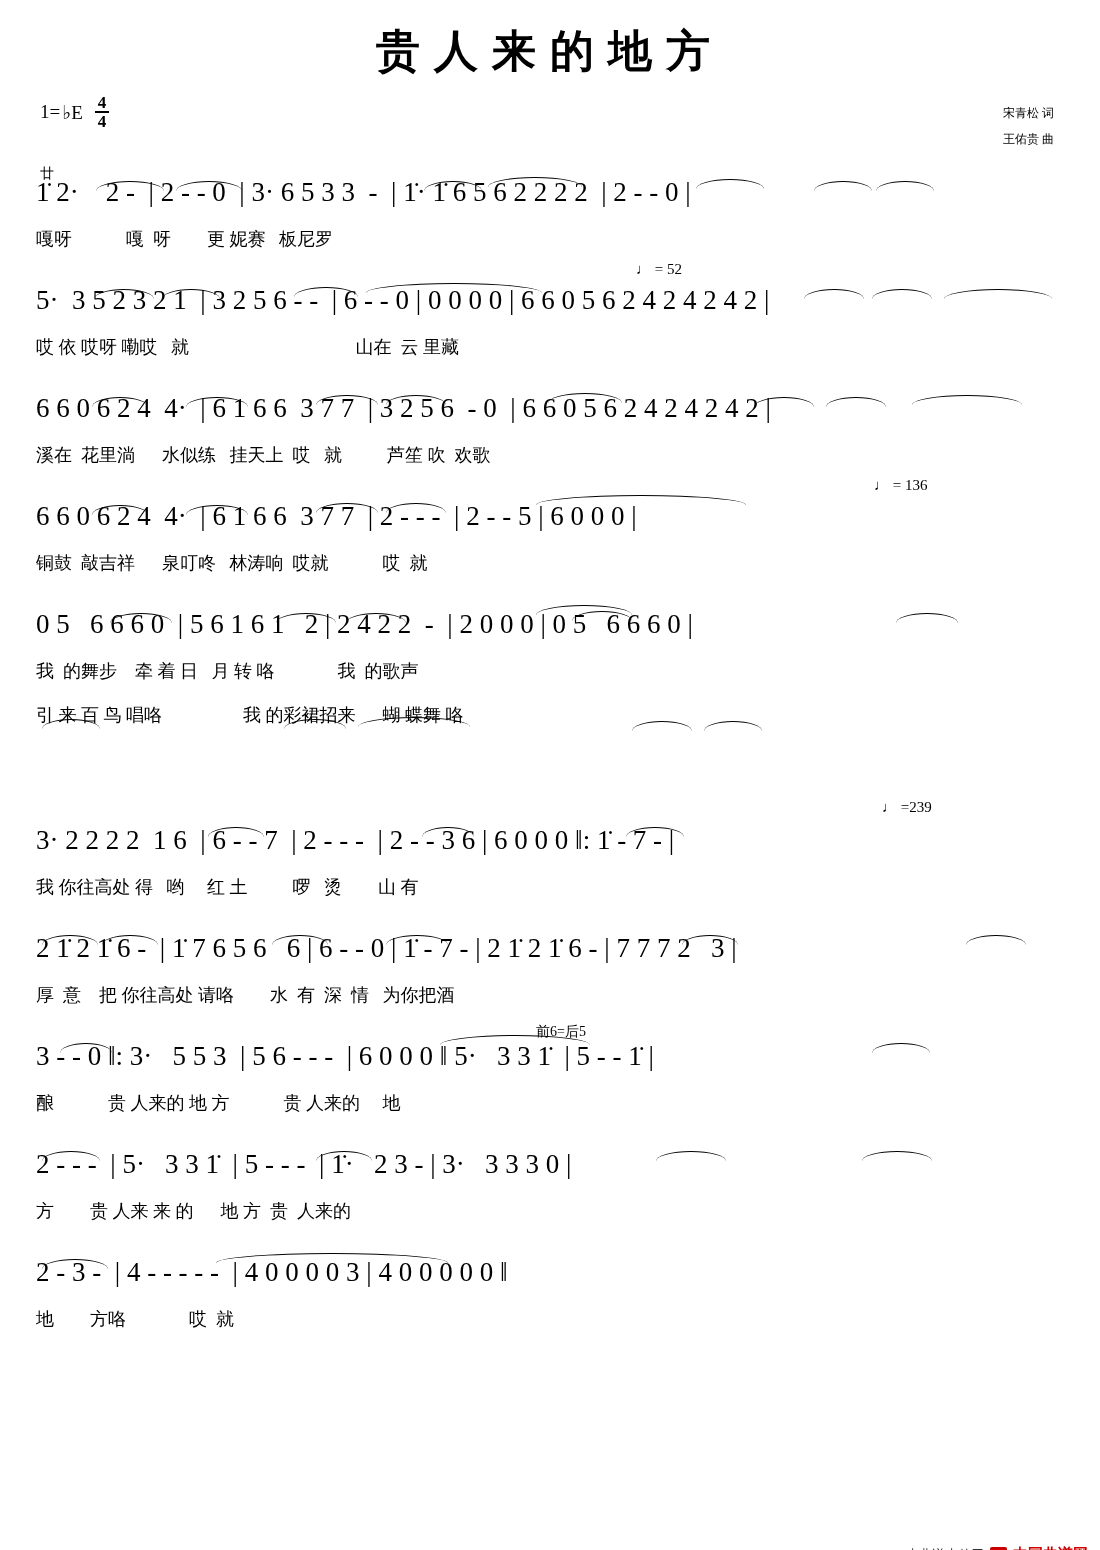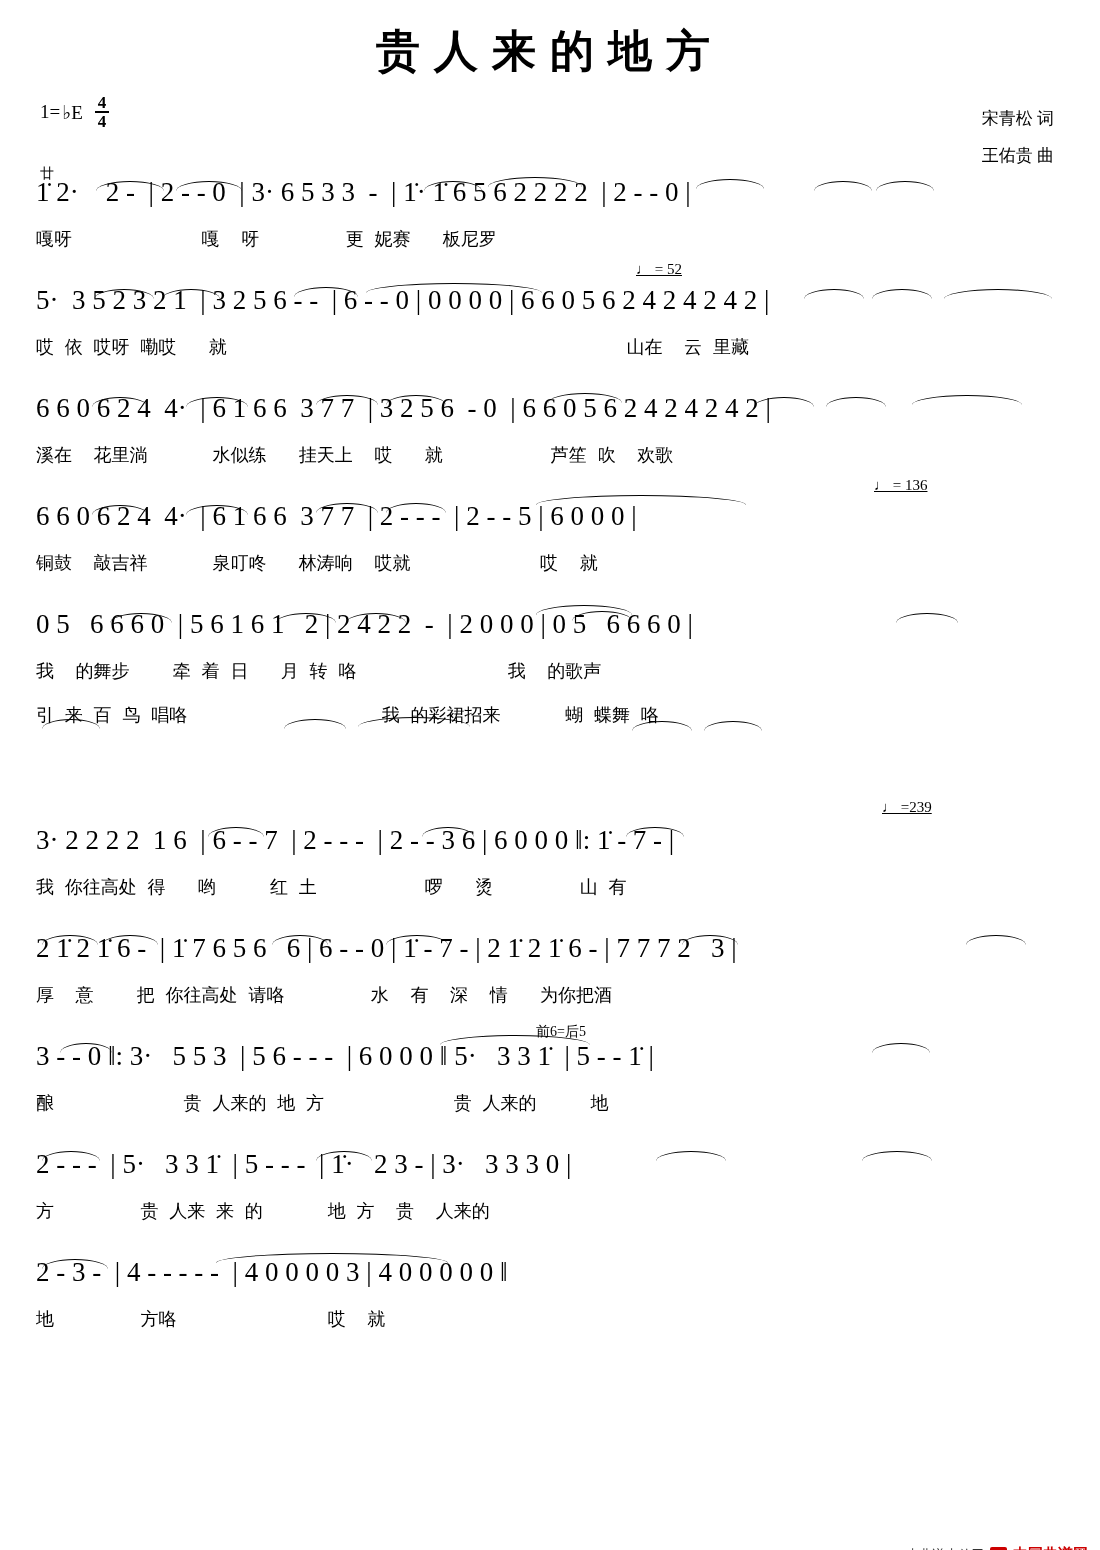--- a/index.html
+++ b/index.html
@@ -28,21 +28,21 @@
     font-size:19px;
     font-family:"Liberation Serif",serif;
     display:flex;align-items:center;gap:2px;
   }
   .meter{display:inline-block;text-align:center;line-height:1.0;margin-left:10px;font-size:17px;font-weight:bold;}
   .meter .num{display:block;border-bottom:2px solid #000;padding:0 3px;}
   .meter .den{display:block;padding:0 3px;}
 
   .credits{
     position:absolute;right:46px;top:78px;
-    font-size:17px;line-height:2.2;text-align:right;
+    font-size:12px;line-height:2.2;text-align:right;
     font-family:"Liberation Serif",serif;
   }
 
   
   .system{
     position:relative;
     margin:0 36px;
     height:108px;
   }
   .notes{
@@ -51,28 +51,27 @@
     letter-spacing:0px;
     white-space:pre;
     font-family:"Liberation Serif", serif;
     height:46px;
     padding-top:18px;
   }
   .lyrics{
     position:relative;
     font-size:18px;
     white-space:pre;
-    font-family:Liberation Mono, monospace;
+    font-family:Liberation Serif, serif;
     padding-top:4px;
   }
   .tempo{
     position:absolute;
     font-size:15px;
     font-family:"Liberation Serif",serif;
-    text-decoration:underline;
   }
   .mark{
     position:absolute;
     font-size:14px;
     font-family:"Liberation Serif",serif;
   }
   .slur{
     position:absolute;
     border-top:1.6px solid #000;
     border-radius:50%/100% 100% 0 0;

